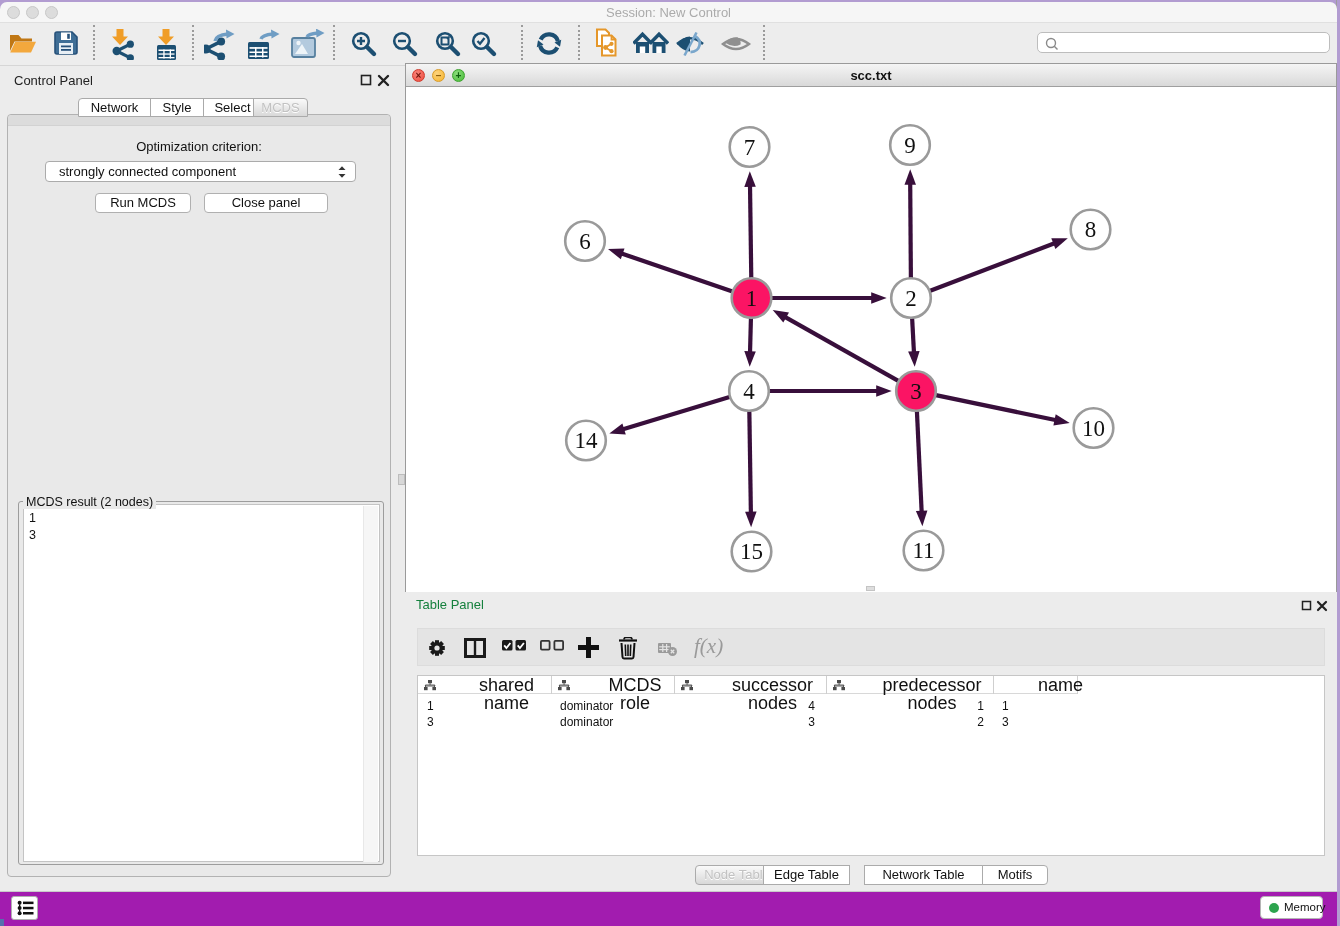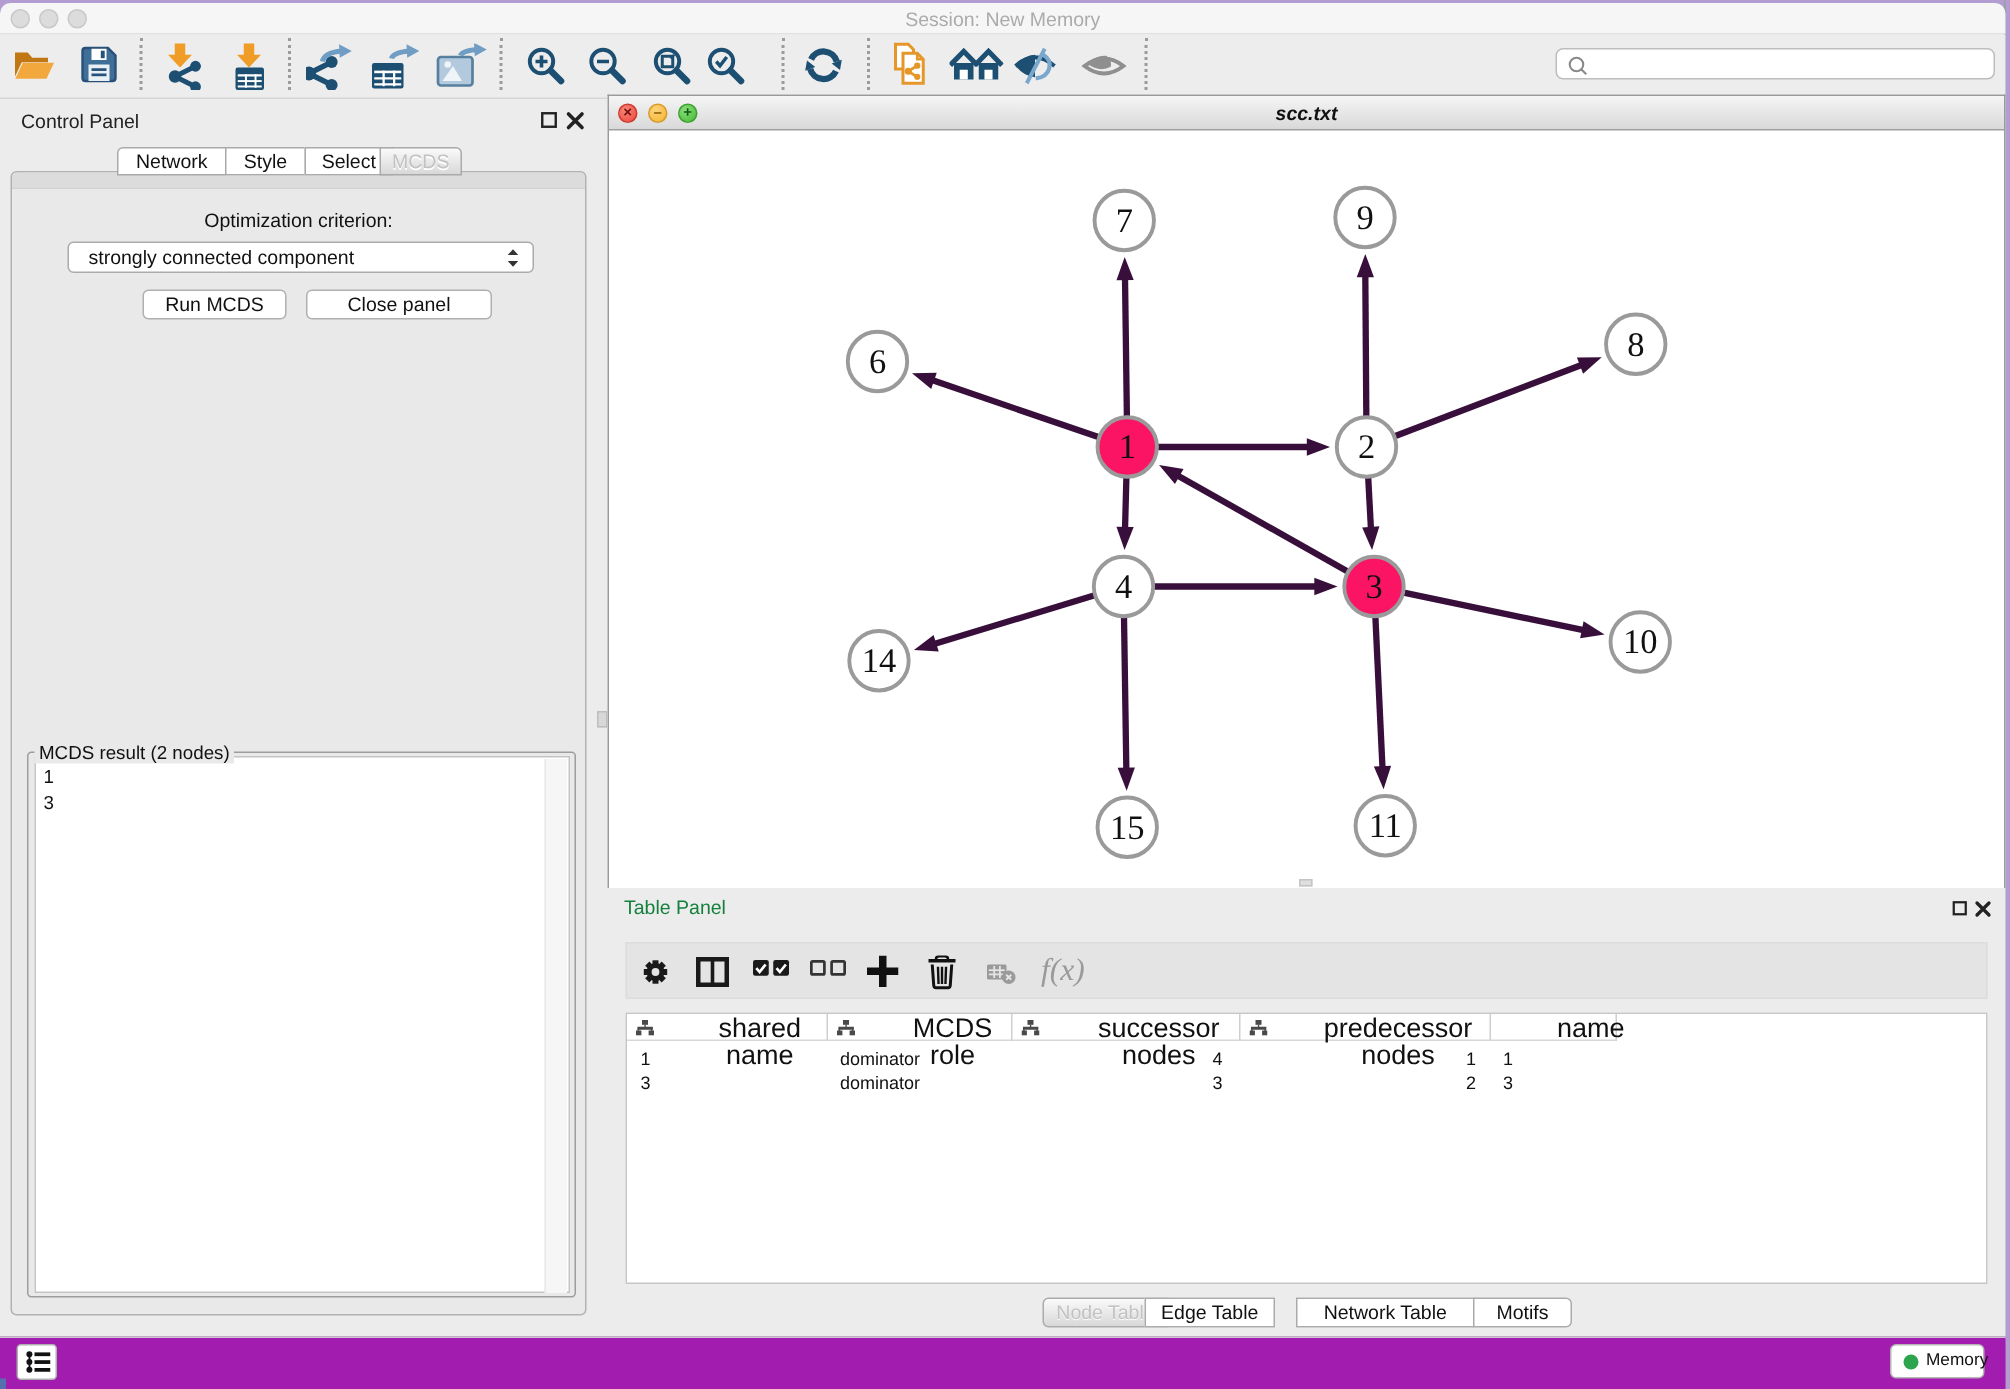--- a/index.html
+++ b/index.html
@@ -27,21 +27,21 @@
 #combo { position:absolute; left:37px; top:46px; width:311px; height:21px; background:#fff; border:1px solid #ababab; border-radius:4px; font-size:13px; color:#111; line-height:19px; padding-left:13px; }
 .btn { position:absolute; top:78px; height:20px; background:#fff; border:1px solid #b0b0b0; border-radius:4px; font-size:13px; color:#111; text-align:center; line-height:18px; }
 #grp { position:absolute; left:10px; top:386px; width:366px; height:364px; border:1px solid #9d9d9d; border-radius:3px; }
 #grplab { position:absolute; left:15px; top:380px; background:#e9e9e9; padding:0 3px; font-size:12.5px; color:#111; }
 #grptxt { position:absolute; left:4px; top:2px; width:357px; height:358px; background:#fff; border:1px solid #c4c4c4; font-size:12.5px; color:#111; padding:5px 0 0 5px; line-height:16.5px; }
 #grpsb { position:absolute; right:1px; top:1px; width:15px; height:356px; background:#f6f6f6; border-left:1px solid #e8e8e8; }
 
 #netwin { left:405px; top:63px; overflow:hidden; width:932px; height:529px; background:#fff; border:1px solid #9a9a9a; border-bottom:none; }
 #nettb { position:absolute; left:0; top:0; width:100%; height:23px; background:linear-gradient(#f5f5f5,#d9d9d9); border-bottom:1px solid #9f9f9f; }
 .wl { position:absolute; top:5px; width:13px; height:13px; border-radius:50%; font-size:10px; font-weight:bold; text-align:center; line-height:12px; }
-#nettitle { position:absolute; top:4px; left:0; width:100%; text-align:center; font-size:13px; font-weight:bold; color:#111;font-style:italic; }
+#nettitle { position:absolute; top:4px; left:0; width:100%; text-align:center; font-size:13px; font-weight:bold; color:#111; }
 
 #tp { left:398px; top:592px; overflow:hidden; width:939px; height:301px; background:#ececec; }
 #tph { position:absolute; left:18px; top:5px; font-size:13px; color:#15803d; }
 #tptoolbar { position:absolute; left:19px; top:36px; width:908px; height:38px; background:#e4e4e4; border:1px solid #dcdcdc; }
 #tptable { position:absolute; left:19px; top:83px; width:908px; height:181px; background:#fff; border:1px solid #c6c6c6; }
 .th { position:absolute; top:0; height:18px; border-right:1px solid #cfcfcf; font-size:18px; color:#111; text-align:center; line-height:18px;padding-left:44px; }
 .td { position:absolute; font-size:12px; color:#111; height:16px; line-height:16px; }
 .btab { position:absolute; top:273px; height:20px; background:#fff; border:1px solid #ababab; font-size:13px; color:#111; text-align:center; line-height:18px; }
 
 #status { left:0; top:891px; width:1337px; height:35px; background:#a21caf; border-top:1px solid #c9c9c9; }
@@ -50,21 +50,21 @@
 </style>
 </head>
 <body>
 <div class="abs" id="purple"></div>
 <div class="abs" style="left:1336px;top:0;width:4px;height:926px;background:#b29cd1;border-left:1px solid #9d9d9d"></div>
 <div class="abs" style="left:0;top:919px;width:4px;height:7px;background:#5571ad;z-index:5"></div>
 <div class="abs" id="titlebar">
   <div class="tl" style="left:7px"></div>
   <div class="tl" style="left:26px"></div>
   <div class="tl" style="left:45px"></div>
-  <div id="wtitle">Session: New Memory</div>
+  <div id="wtitle">Session: New Control</div>
 </div>
 <div class="abs" id="toolbar">
   <div class="sep" style="left:93px"></div>
     <div class="sep" style="left:192px"></div>
     <div class="sep" style="left:333px"></div>
     <div class="sep" style="left:521px"></div>
     <div class="sep" style="left:578px"></div>
     <div class="sep" style="left:763px"></div>
     <svg class="tbi" style="left:8px;top:8px" width="29" height="26" viewBox="0 0 29 26">
       <path d="M2 20 L2 4 L10.5 4 L13.5 7.5 L24 7.5 L24 10.5 L6.5 10.5 Z" fill="#c07714"></path>

